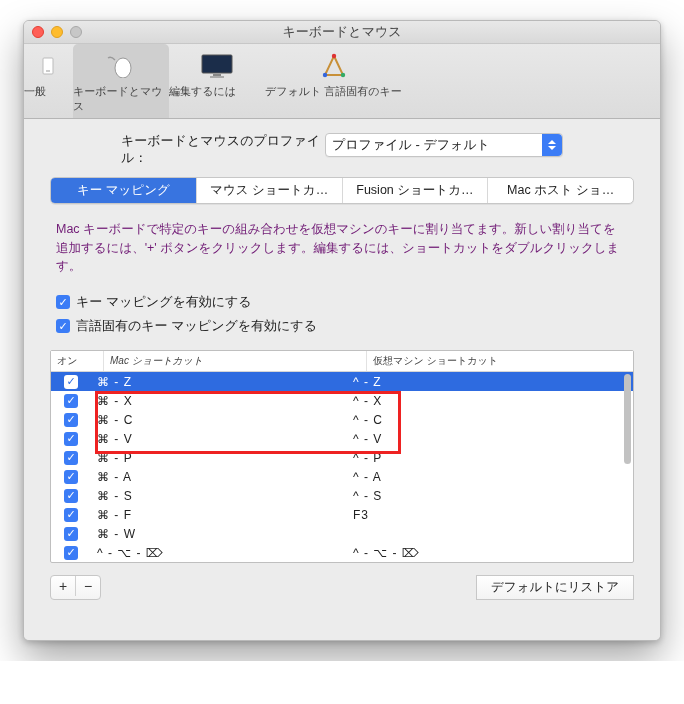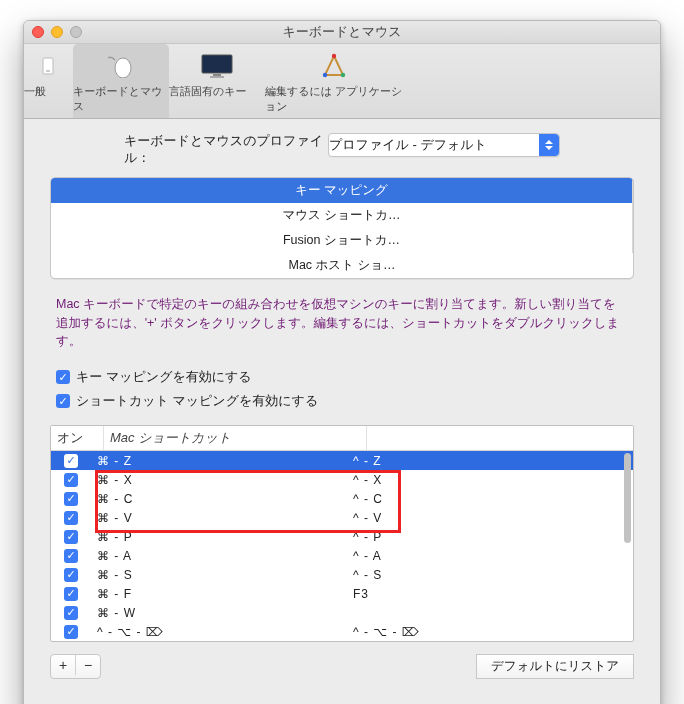--- a/index.html
+++ b/index.html
@@ -90,21 +90,21 @@
   }
   .dropdown {
     position: relative;
     width: 230px;
     height: 22px;
     background: #fff;
     border: 1px solid #c5c5c5;
     border-radius: 4px;
     display: flex;
     align-items: center;
-    padding-left: 0;
+    padding-left: 6px;
     font-size: 13px;
     box-shadow: 0 1px 0 rgba(0,0,0,0.03);
   }
   .dropdown .arrow {
     position: absolute;
     right: 0; top: 0; bottom: 0;
     width: 20px;
     background: #3b7cf6;
     border-radius: 0 4px 4px 0;
     display: flex;
@@ -120,21 +120,20 @@
   .arrow::before { border-bottom: 4px solid #fff; margin-bottom: 2px;}
   .arrow::after  { border-top: 4px solid #fff;}
   .seg {
     display: flex;
     border: 1px solid #c7c7c7;
     border-radius: 5px;
     overflow: hidden;
     background: #fff;
     box-shadow: 0 1px 0 rgba(0,0,0,0.06);
     margin-bottom: 16px;
-    flex-direction: column;
   }
   .seg .s {
     flex: 1;
     text-align: center;
     padding: 4px 0;
     font-size: 12.5px;
     border-right: 1px solid #d8d8d8;
     white-space: nowrap;
     overflow: hidden;
   }
@@ -170,21 +169,21 @@
   .table-wrap {
     margin-top: 12px;
     border: 1px solid #bfbfbf;
     background: #fff;
     border-radius: 2px;
   }
   .thead {
     display: flex;
     background: #fff;
     border-bottom: 1px solid #d6d6d6;
-    font-size: 13px;
+    font-size: 10px;
     color: #444;
   }
   .thead .c1 { width: 40px; padding: 3px 6px; border-right:1px solid #e2e2e2;}
   .thead .c2 { flex: 0 0 250px; padding: 3px 6px; border-right:1px solid #e2e2e2;font-style:italic;}
   .thead .c3 { flex: 1; padding: 3px 6px;}
   .tbody {
     position: relative;
     overflow: hidden;
     height: 190px;
   }
@@ -292,32 +291,32 @@
       <div>キーボードとマウス</div>
     </div>
     <div class="tbtn">
       <div class="ticon">
         <svg width="36" height="26">
             <rect x="3" y="2" width="30" height="18" rx="1" fill="#1b2d4a" stroke="#555"></rect>
             <rect x="14" y="21" width="8" height="2" fill="#888"></rect>
             <rect x="11" y="23" width="14" height="2" fill="#aaa"></rect>
           </svg>
       </div>
-      <div>言語固有のキー</div>
+      <div>編集するには</div>
     </div>
     <div class="tbtn" style="width:138px">
       <div class="ticon">
         <svg width="30" height="26">
             <path d="M15 3 L24 22 L6 22 Z" fill="none" stroke="#c89038" stroke-width="2"></path>
             <circle cx="15" cy="3" r="2.2" fill="#d33"></circle>
             <circle cx="24" cy="22" r="2.2" fill="#3a6"></circle>
             <circle cx="6" cy="22" r="2.2" fill="#36d"></circle>
           </svg>
       </div>
-      <div>編集するには アプリケーション</div>
+      <div>デフォルト 言語固有のキー</div>
     </div>
   </div>
 
   <div class="content">
 
     <div class="profile-row">
       <div class="profile-label">キーボードとマウスのプロファイル：</div>
       <div class="dropdown">
         <span>プロファイル - デフォルト</span>
         <span class="arrow"></span>
@@ -332,27 +331,28 @@
     </div>
 
     <div class="desc">Mac キーボードで特定のキーの組み合わせを仮想マシンのキーに割り当てます。新しい割り当てを追加するには、'+' ボタンをクリックします。編集するには、ショートカットをダブルクリックします。</div>
 
     <div class="chk-row">
       <span class="chk">✓</span>
       <span>キー マッピングを有効にする</span>
     </div>
     <div class="chk-row">
       <span class="chk">✓</span>
-      <span>ショートカット マッピングを有効にする</span>
+      <span>言語固有のキー マッピングを有効にする</span>
     </div>
 
     <div class="table-wrap">
       <div class="thead">
         <div class="c1">オン</div>
         <div class="c2">Mac ショートカット</div>
+        <div class="c3">仮想マシン ショートカット</div>
       </div>
       <div class="tbody" id="tbody">
         <div class="row selrow">
             <div class="c1">
               <span class="chk">✓</span>
             </div>
             <div class="c2">⌘ - Z</div>
             <div class="c3">^ - Z</div>
           </div>
           <div class="row">

